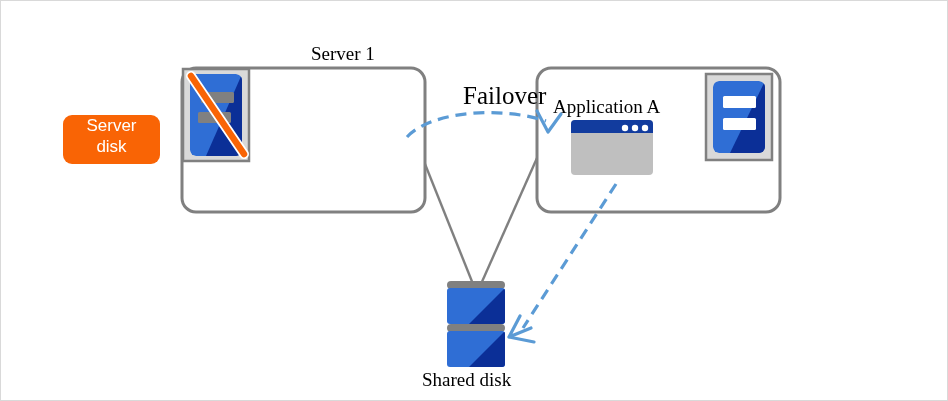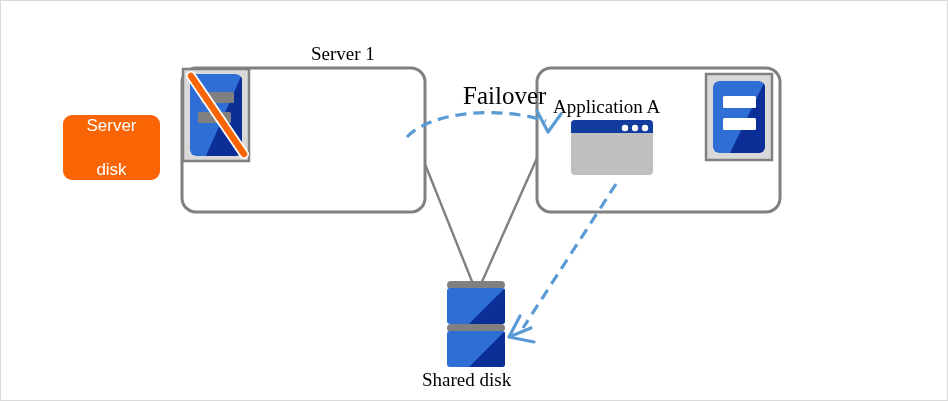--- a/index.html
+++ b/index.html
@@ -55,30 +55,30 @@
   #label-shareddisk {
     left: 421px;
     top: 368px;
     font-size: 19px;
   }
   #badge-server-down {
     position: absolute;
     left: 62px;
     top: 114px;
     width: 97px;
-    height: 65px;
+    height: 49px;
     background: #f96405;
     border-radius: 9px;
     color: #ffffff;
     font-size: 17px;
     line-height: 21px;
     display: flex;
     flex-direction: column;
     align-items: center;
-    justify-content: space-between;
+    justify-content: flex-start;
     text-align: center;
     font-family: "Liberation Sans", sans-serif;
   }
 </style>
 </head>
 <body>
 
 <div id="canvas">
 
   <svg id="diagram-svg" viewBox="0 0 948 401" xmlns="http://www.w3.org/2000/svg">

